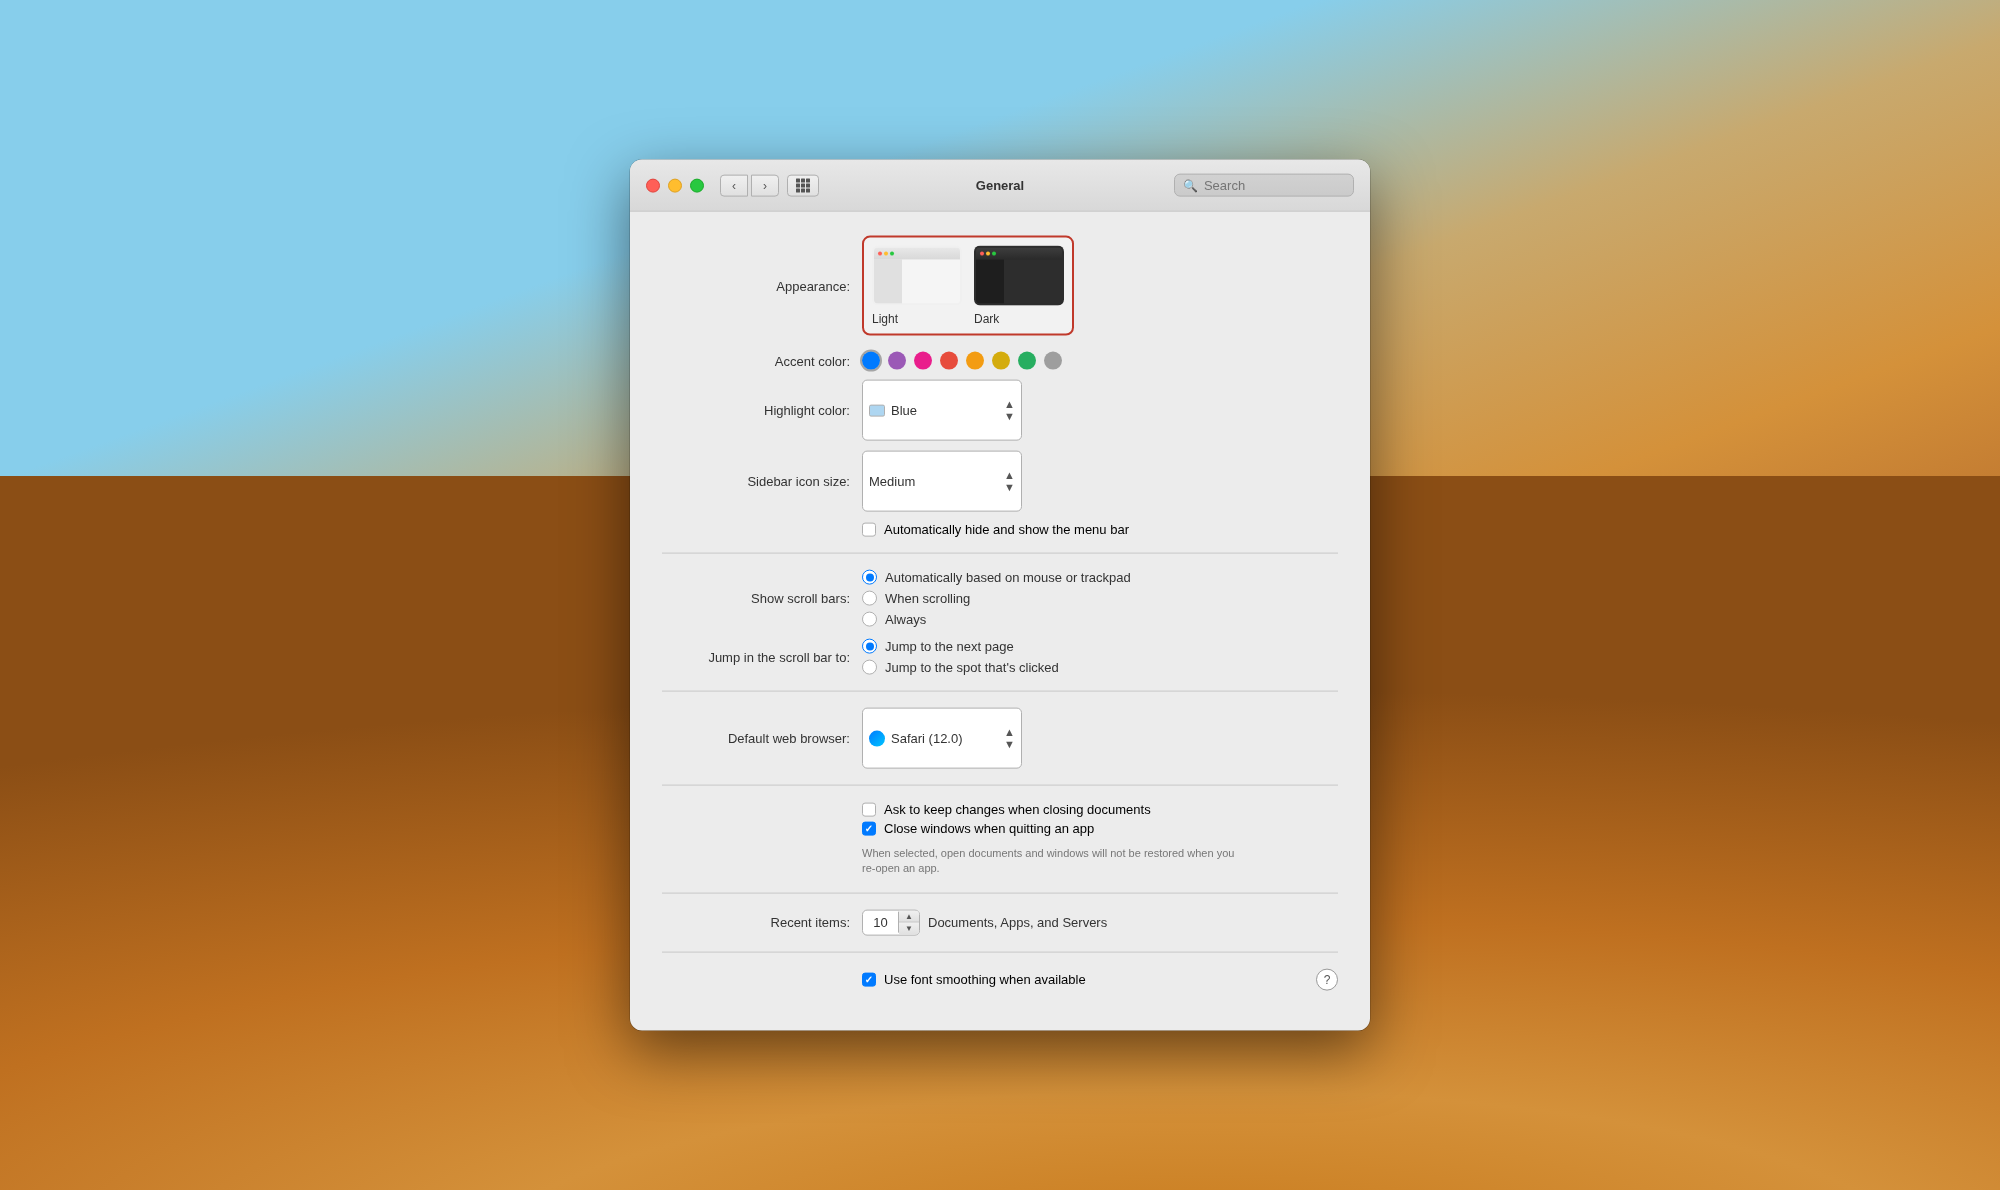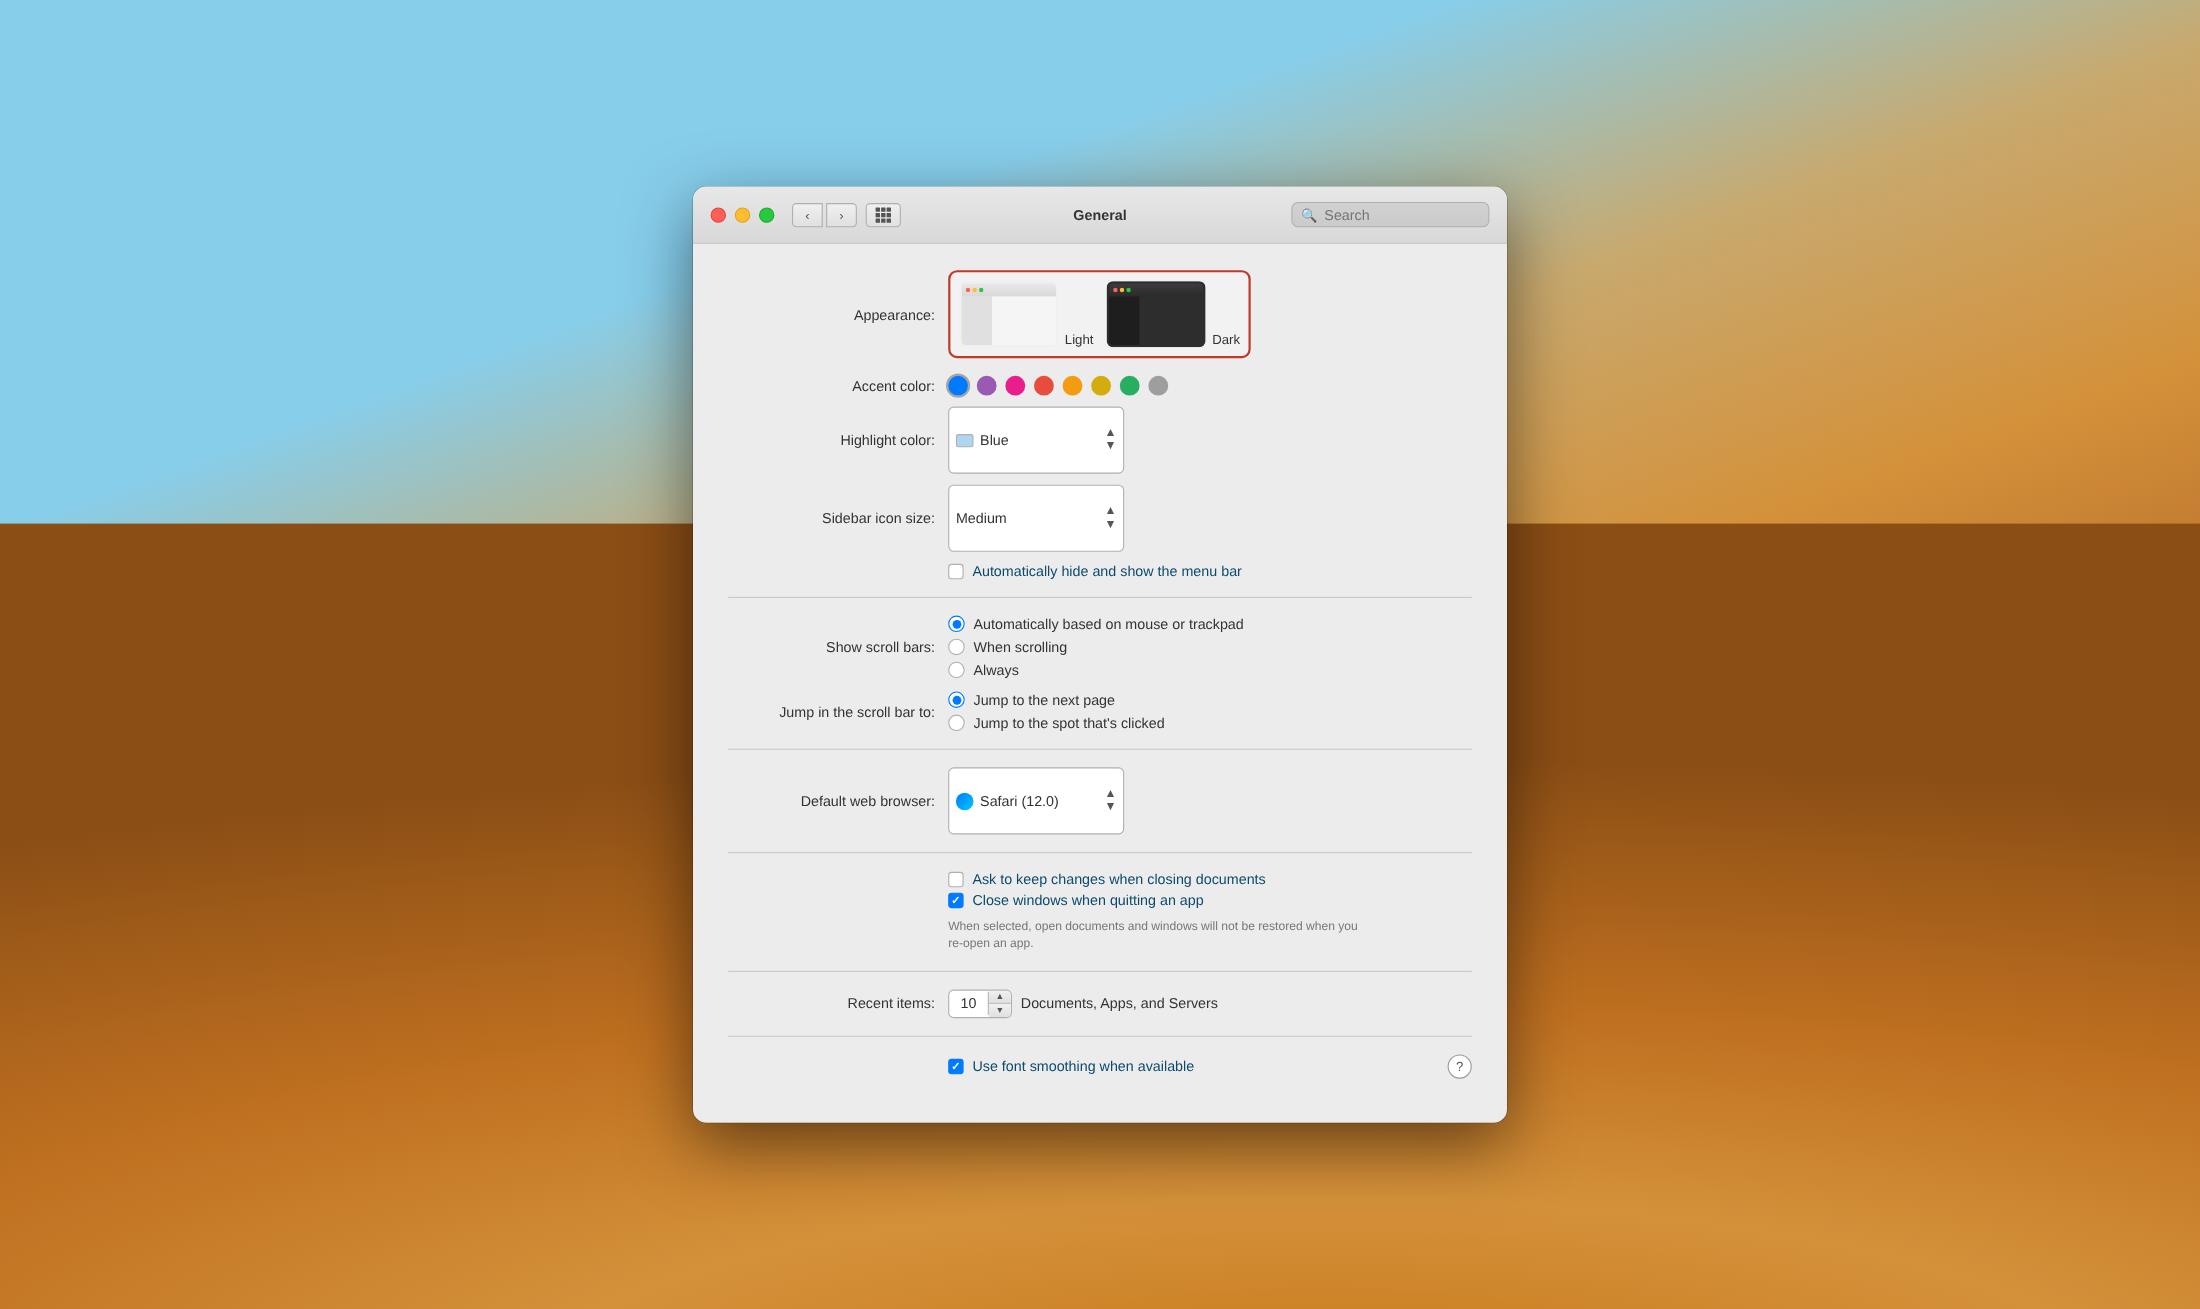--- a/index.html
+++ b/index.html
@@ -206,21 +206,22 @@
       display: flex;
       gap: 12px;
       border: 2px solid #c0392b;
       border-radius: 8px;
       padding: 8px;
       background: rgba(255,255,255,0.3);
     }
 
     .appearance-option {
       display: flex;
-      align-items: flex-end;
+      flex-direction: column;
+      align-items: flex-start;
       gap: 6px;
       cursor: pointer;
     }
 
     .appearance-thumb {
       width: 90px;
       height: 60px;
       border-radius: 6px;
       border: 2px solid transparent;
       overflow: hidden;
@@ -411,21 +412,21 @@
 
     .checkbox.checked::after {
       content: '✓';
       color: white;
       font-size: 10px;
       font-weight: bold;
     }
 
     .checkbox-label {
       font-size: 13px;
-      color: #0c4a6e;
+      color: #000000;
     }
 
     
     .radio-group {
       display: flex;
       flex-direction: column;
       gap: 6px;
     }
 
     .radio-item {

